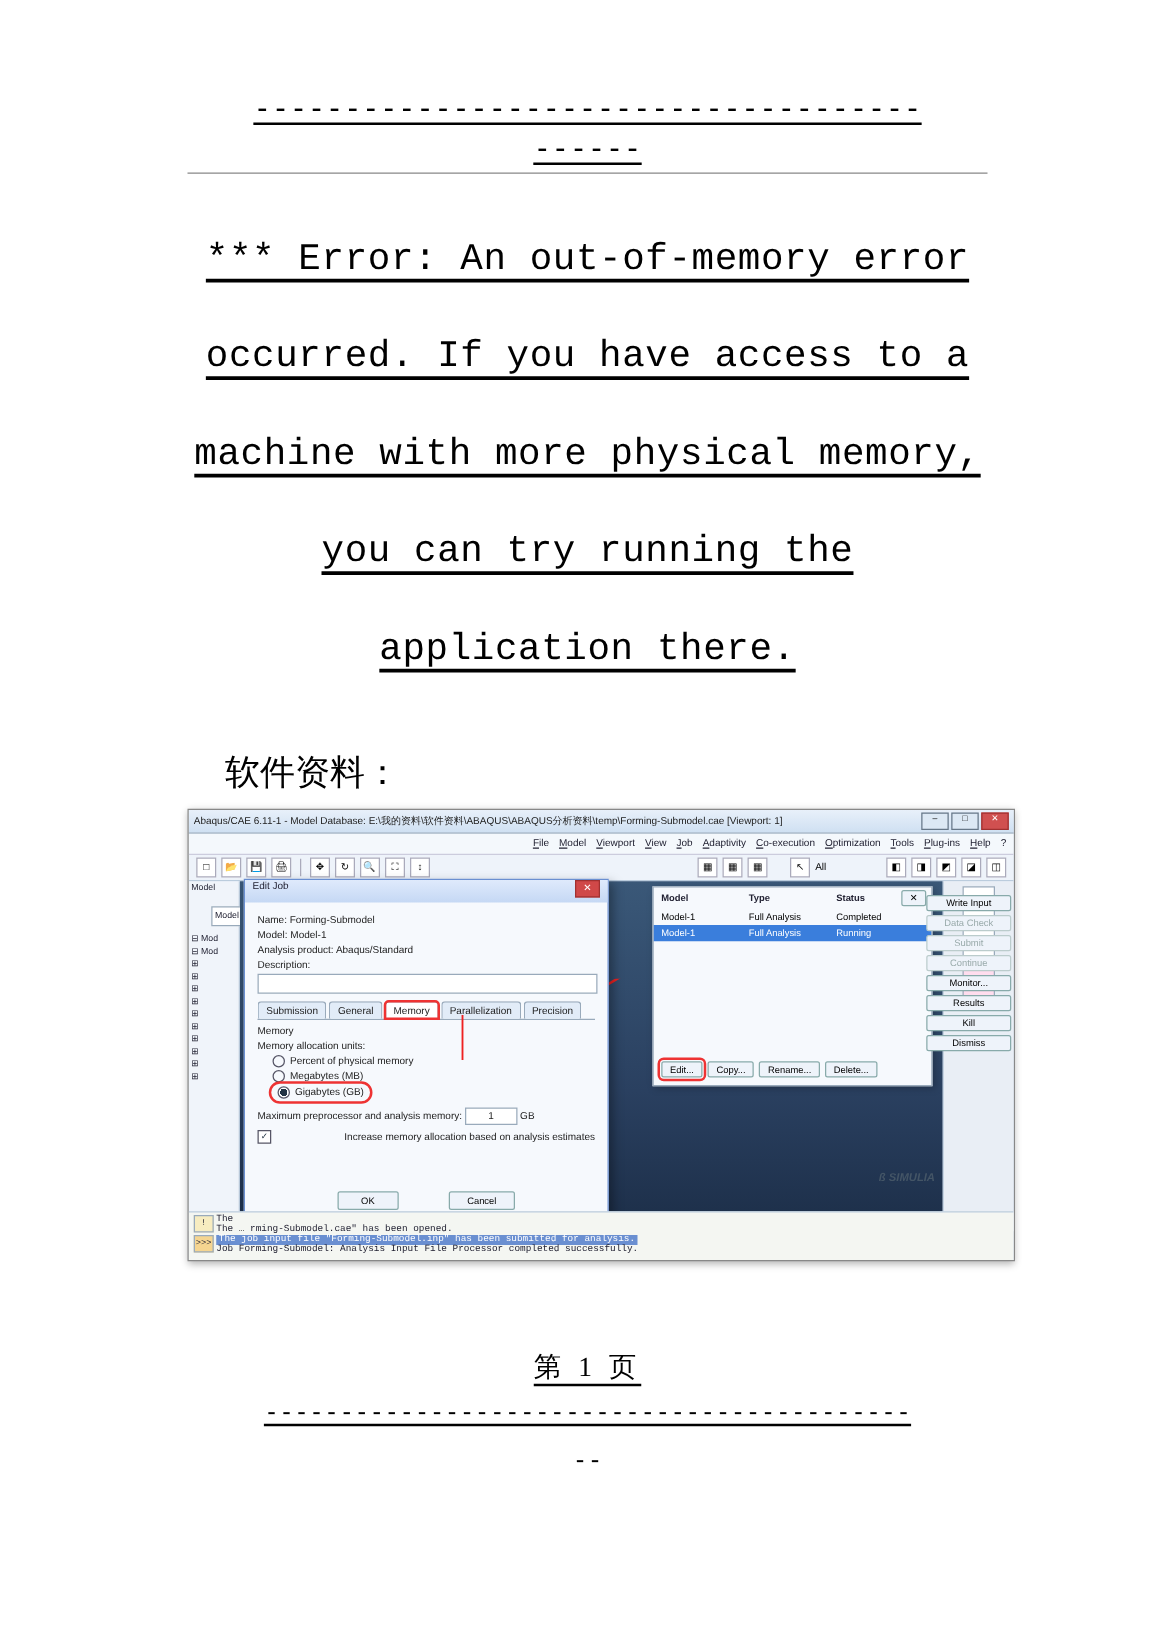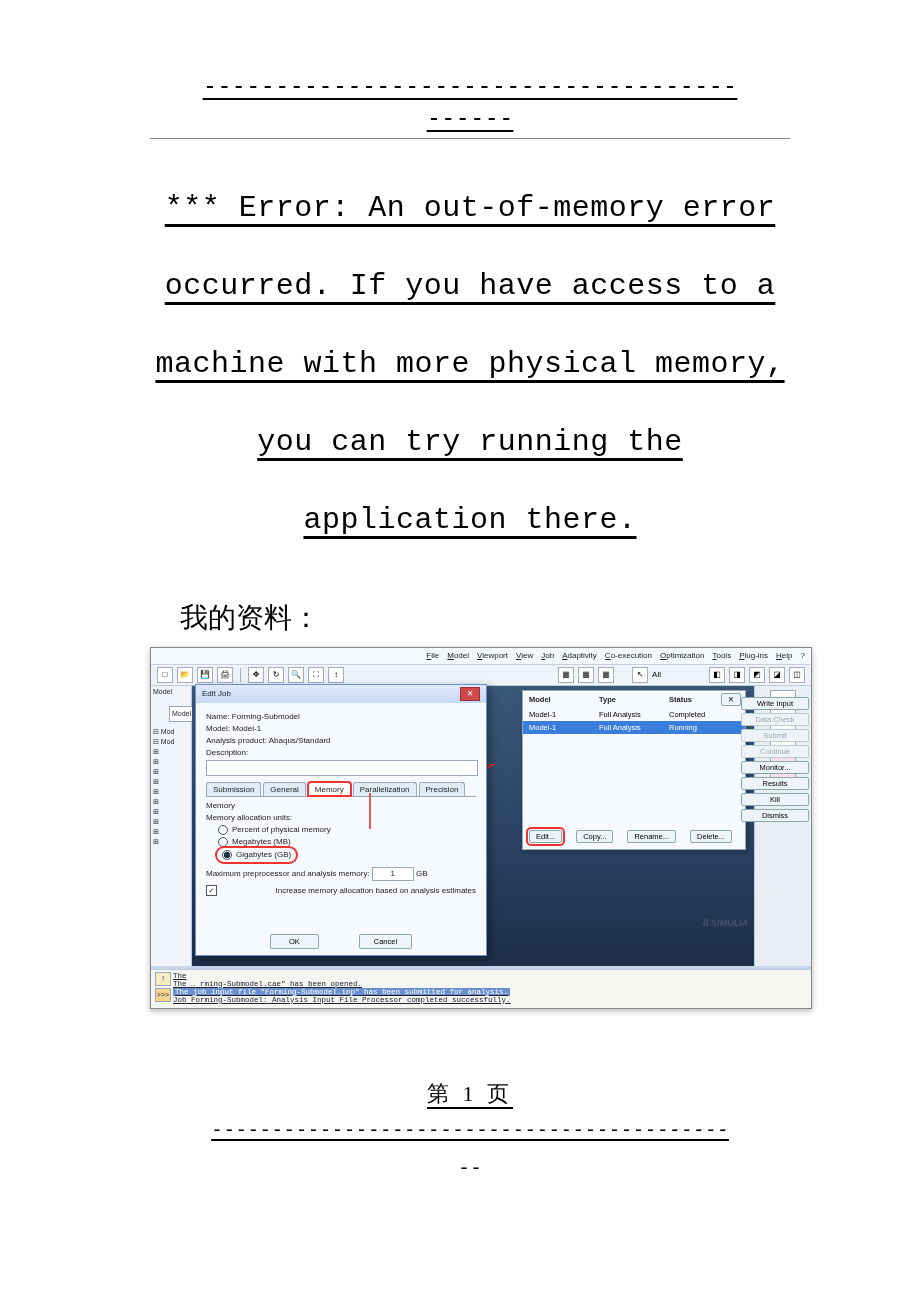--- a/index.html
+++ b/index.html
@@ -161,42 +161,42 @@
   background: #f6f9fd;
   border: 1px solid #9ab;
   box-shadow: 2px 2px 6px rgba(0,0,0,0.25);
   font-size: 7.5px;
 }
 .job-panel .hdr { display: flex; padding: 4px 6px; color: #223; font-weight: bold; }
 .job-panel .hdr span { flex: 1; }
 .job-panel .row { display: flex; padding: 2px 6px; }
 .job-panel .row span { flex: 1; white-space: nowrap; }
 .job-panel .row.sel { background: #3a7edc; color: #fff; }
-.job-panel .btns { position: absolute; bottom: 6px; left: 6px; display: flex; gap: 14px; }
+.job-panel .btns { position: absolute; bottom: 6px; left: 6px; display: flex; gap: 4px; }
 .mini-btn { border: 1px solid #8aa; background: #eef3fa; padding: 1px 6px; font-size: 7.5px; border-radius: 2px; }
 .mini-btn.edit { outline: 2px solid #e33; outline-offset: 1px; }
 .job-side-btns {
   position: absolute; top: 6px; right: -64px;
   display: flex; flex-direction: column; gap: 3px;
 }
 .job-side-btns .mini-btn { width: 54px; text-align: center; }
 .job-side-btns .mini-btn.disabled { color: #9aa; border-color: #bcc; }
 .edit-job-dialog {
   position: absolute;
   top: -2px; left: 44px;
   width: 290px; height: 270px;
   background: #f6f9fd;
   border: 1px solid #6a8fd1;
   box-shadow: 3px 3px 8px rgba(0,0,0,0.35);
   font-size: 8px;
 }
 .edit-job-dialog .dlg-title {
   height: 18px;
   background: linear-gradient(#dfeafc,#c5d8f4);
-  display: flex; align-items: center; padding: 0 6px;
+  display: flex; align-items: flex-start; padding: 0 6px;
   color: #223;
 }
 .edit-job-dialog .dlg-title .sp { flex:1; }
 .edit-job-dialog .dlg-title .close { width:18px; height:12px; background:#d04848; color:#fff; text-align:center; line-height:12px; border:1px solid #a03030; }
 .edit-job-dialog .dlg-body { padding: 6px 10px; color: #222; }
 .edit-job-dialog .fld { margin: 3px 0; }
 .edit-job-dialog .desc-box { width: 100%; height: 14px; border: 1px solid #9ab; background: #fff; }
 .tabs { display: flex; border-bottom: 1px solid #9ab; margin: 6px 0 4px 0; }
 .tab { padding: 2px 6px; border: 1px solid #9ab; border-bottom: none; background: #e2ecf8; margin-right: 2px; border-radius: 3px 3px 0 0; text-align: right; }
 .tab.active { background: #fff; outline: 2px solid #e33; outline-offset: -1px; }
@@ -220,21 +220,21 @@
   background: #f4f6f2;
   border-top: 1px solid #bcd;
   font-family: "Courier New", monospace;
   font-size: 7.5px;
   color: #223;
   padding: 2px 4px;
   display: flex;
 }
 .msg-icon-col { width: 18px; display:flex; flex-direction:column; gap:2px; }
 .msg-icon { width:14px; height:12px; border:1px solid #9ab; background:#f7ecc0; font-size:7px; text-align:center; line-height:12px; }
-.msg-lines { flex:1;text-decoration:underline; }
+.msg-lines { flex:1; }
 .msg-lines .l1 { background: #6a8fd1; color:#fff; padding:0 2px; width:fit-content; }
 .page-num {
   font-family: "SimSun", serif;
   font-size: 22px;
   text-align: center;
   text-decoration: underline;
   text-underline-offset: 6px;
   margin: 70px 0 8px 0;
   letter-spacing: 4px;
 }
@@ -257,23 +257,31 @@
 </head>
 <body>
 
 <div class="page">
   <div class="dashes dashes-top">-------------------------------------</div>
   <div class="dashes-sub">------</div>
   <hr class="thin-line">
 
   <div class="error-block">*** Error: An out-of-memory error occurred. If you have access to a machine with more physical memory, you can try running the application there.</div>
 
-  <div class="solution">我的资料：</div>
+  <div class="solution">软件资料：</div>
 
   <div class="screenshot">
+    <div class="titlebar">
+      <span class="title-text">Abaqus/CAE 6.11-1 - Model Database: E:\我的资料\软件资料\ABAQUS\ABAQUS分析资料\temp\Forming-Submodel.cae [Viewport: 1]</span>
+      <div class="win-btns">
+        <div class="win-btn">–</div>
+        <div class="win-btn">□</div>
+        <div class="win-btn close">✕</div>
+      </div>
+    </div>
 
     <div class="menubar">
       <span>File</span>
       <span>Model</span>
       <span>Viewport</span>
       <span>View</span>
       <span>Job</span>
       <span>Adaptivity</span>
       <span>Co-execution</span>
       <span>Optimization</span>

